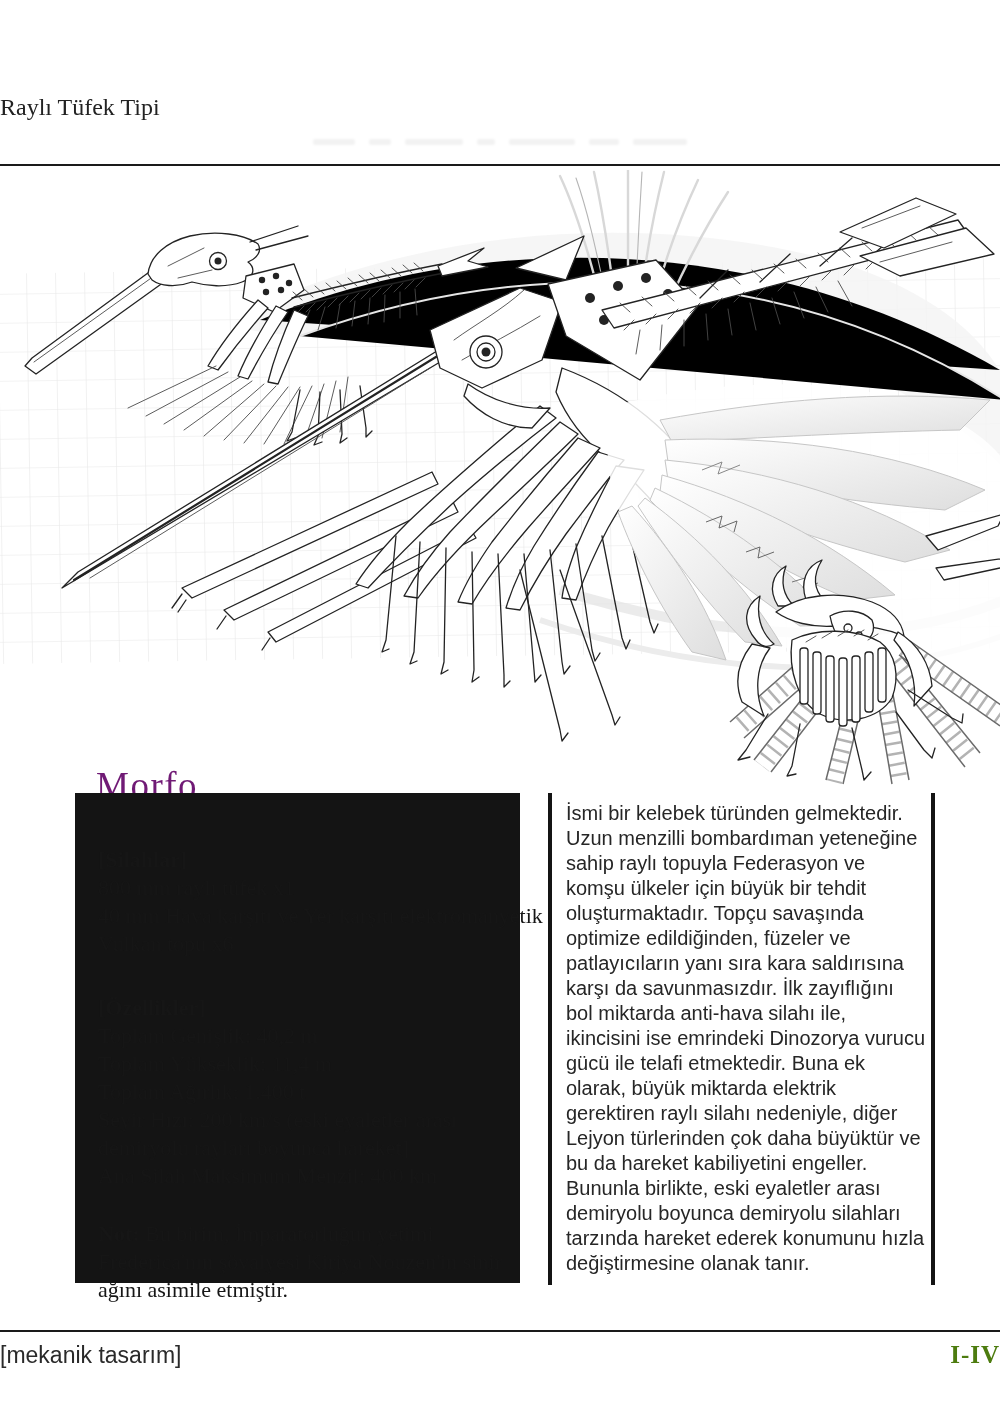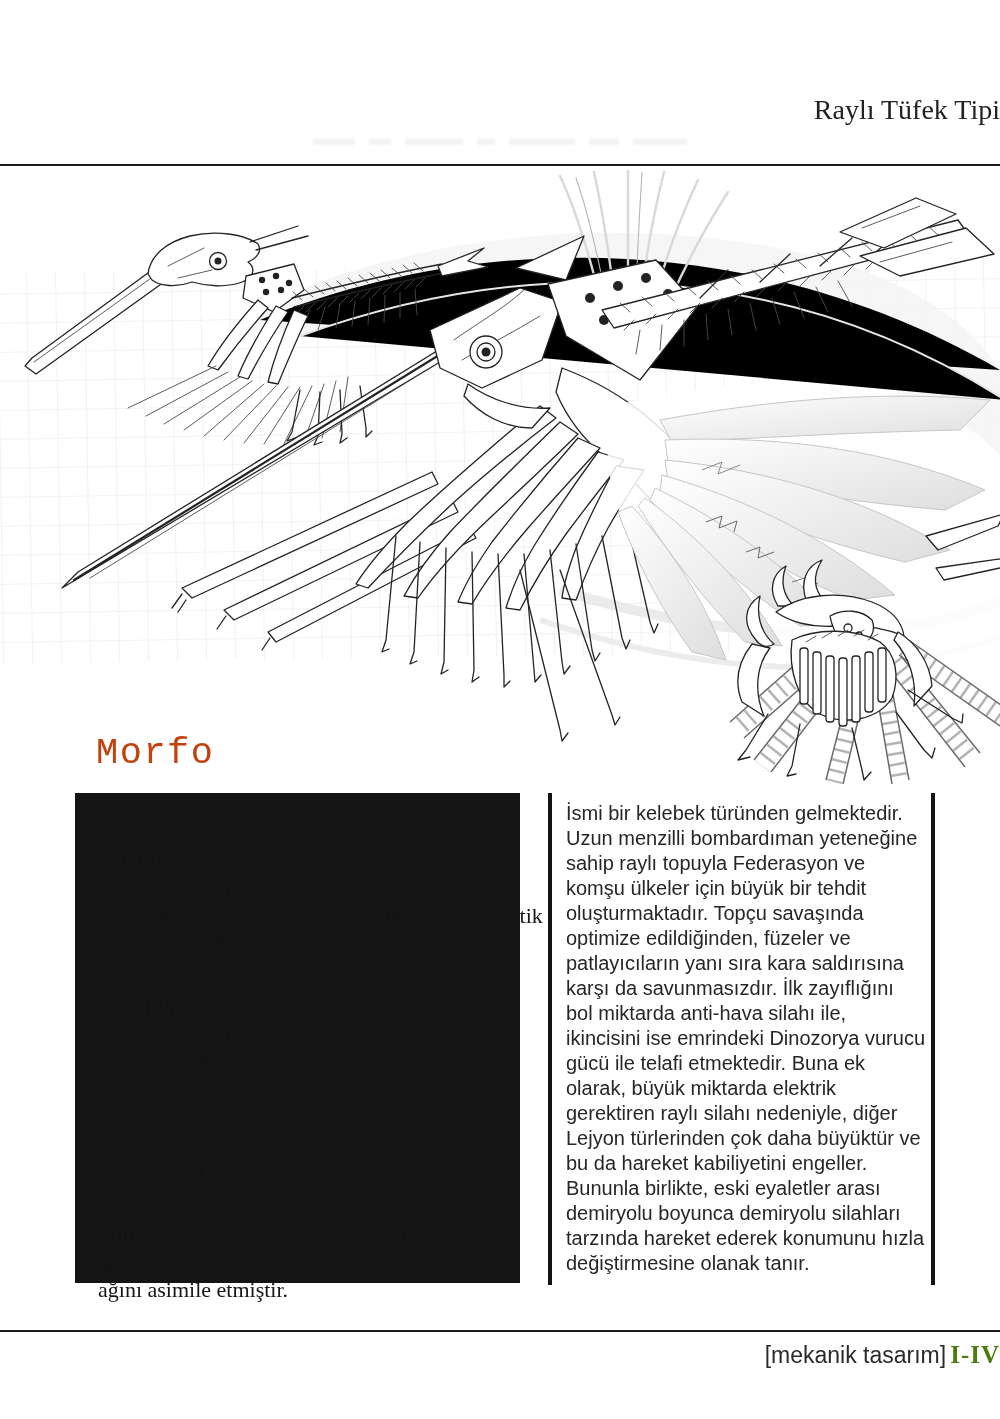--- a/index.html
+++ b/index.html
@@ -4,62 +4,62 @@
 <style>
   html,body{margin:0;padding:0;background:#ffffff;}
   #page{position:relative;width:1000px;height:1419px;background:#ffffff;overflow:hidden;
         font-family:"Liberation Sans",sans-serif;color:#1c1c1c;}
 
   
   .title-wrap{position:absolute;top:26px;left:0;width:1000px;text-align:center;}
   .title{display:inline-block;font-family:"Liberation Sans",sans-serif;font-weight:700;
          font-size:70px;line-height:1;letter-spacing:0px;color:#111;
          transform:scaleX(0.58);transform-origin:center;white-space:nowrap;}
-  .subtitle{position:absolute;top:94px;left:0;width:1000px;text-align:right;
-            font-family:"Liberation Serif",serif;font-size:28px;color:#222;}
+  .subtitle{position:absolute;top:94px;left:0;width:1000px;text-align:left;
+            font-family:"Liberation Serif",serif;font-size:24px;color:#222;}
   .ghost-row{position:absolute;top:139px;left:0;width:1000px;display:flex;
              justify-content:center;gap:14px;filter:blur(1px);}
   .ghost-row i{display:block;height:6px;background:#000;opacity:0.05;border-radius:2px;}
   .rule{position:absolute;left:0;width:1000px;height:2px;background:#1a1a1a;}
   .rule.top{top:164px;}
   .rule.bottom{top:1330px;}
 
   
   .art{position:absolute;top:170px;left:0;width:1000px;height:620px;}
   svg .ln{stroke:#232323;fill:none;stroke-width:1.3;stroke-linecap:round;stroke-linejoin:round;}
   svg .ln2{stroke:#232323;fill:none;stroke-width:2.2;stroke-linecap:round;}
   svg .thin{stroke:#4a4a4a;fill:none;stroke-width:0.9;stroke-linecap:round;}
   svg .fw{fill:#ffffff;stroke:#232323;stroke-width:1.3;stroke-linejoin:round;}
   svg .ft{fill:url(#fg);stroke:#c6c6c6;stroke-width:1;}
   svg .plume{stroke:#d8d8d8;fill:none;stroke-width:2.4;stroke-linecap:round;}
   svg .plume2{stroke:#b5b5b5;fill:none;stroke-width:1.1;stroke-linecap:round;}
   svg .tie{stroke:#9a9a9a;fill:none;opacity:0.75;}
   svg .rail{stroke:#6b6b6b;fill:none;stroke-width:1.5;}
 
   
-  .morfo-heading{position:absolute;top:732px;left:96px;font-family:Liberation Mono, monospace;
-                 font-weight:400;font-size:37px;letter-spacing:1.5px;color:#c2410c;}
+  .morfo-heading{position:absolute;top:764px;left:96px;font-family:Liberation Serif, serif;
+                 font-weight:400;font-size:37px;letter-spacing:1.5px;color:#701a75;}
   .vbar{position:absolute;width:4px;background:#141414;}
   .vbar.left-col{left:75px;top:793px;height:490px;}
   .vbar.desc-l{left:548px;top:793px;height:492px;}
   .vbar.desc-r{left:931px;top:793px;height:492px;}
 
   .left-col{position:absolute;left:98px;top:846px;width:445px;
             font-family:"Liberation Serif",serif;font-size:22px;line-height:28px;color:#161616;}
   .left-col .hdr{font-weight:700;}
   .left-col .gap1{height:36px;}
   .left-col .gap2{height:30px;}
   .left-col p{margin:0;}
 
   .desc-col{position:absolute;left:566px;top:801px;width:360px;
             font-family:"Liberation Sans",sans-serif;font-size:20px;line-height:25px;color:#262626;}
 
   
   .footer{position:absolute;top:1341px;left:0;width:1000px;display:flex;
-          justify-content:flex-end;align-items:baseline;gap:4px;}
+          justify-content:space-between;align-items:baseline;gap:4px;}
   .footer .lbl{font-family:"Liberation Sans",sans-serif;font-size:23px;color:#2a2a2a;}
   .footer .num{font-family:"Liberation Serif",serif;font-weight:700;font-size:25px;
                letter-spacing:1px;color:#4d7c0f;}
 </style>
 </head>
 <body>
 
 <div id="page">
 
   <div class="subtitle">Raylı Tüfek Tipi</div>

